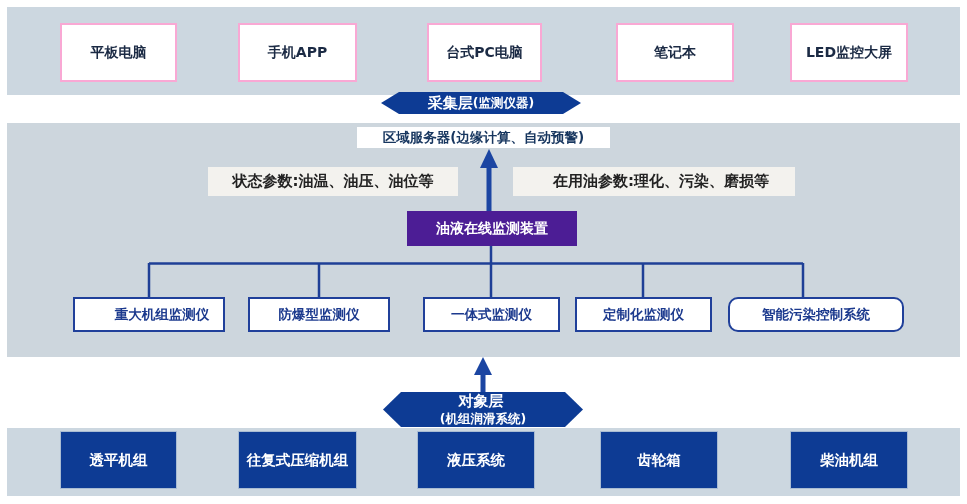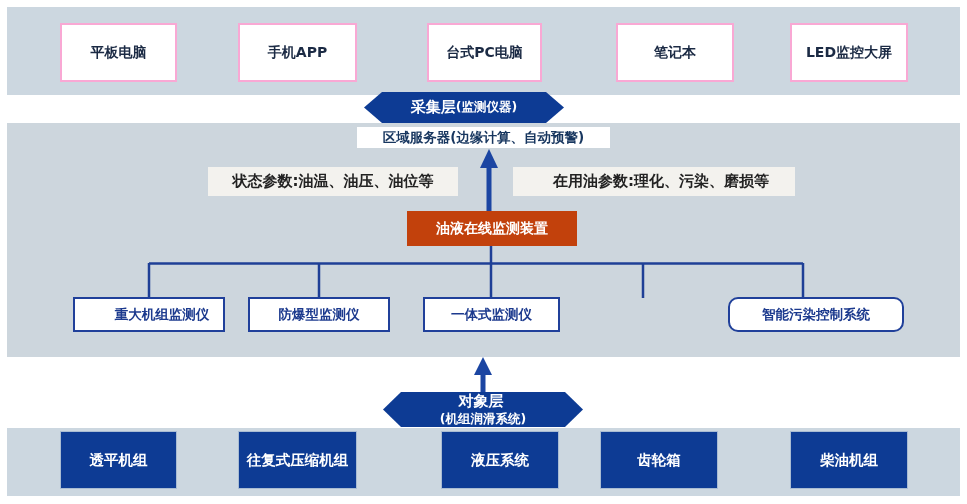--- a/index.html
+++ b/index.html
@@ -25,21 +25,21 @@
   .banner .t1 { font-size:15px; font-weight:700; }
   .banner .t2 { font-size:12.5px; font-weight:700; }
 
   
   .serverbox { background:#ffffff; color:#17365f; font-size:13.5px; font-weight:700; }
 
   
   .plabel { background:#f3f2ee; color:#222222; font-size:15px; font-weight:700; }
 
   
-  .darkbox { background:#c2410c; color:#ffffff; font-size:14px; font-weight:700; }
+  .darkbox { background:#4c1d95; color:#ffffff; font-size:14px; font-weight:700; }
 
   
   .instbox { background:#ffffff; border:2px solid #20409a; color:#1c3a8e;
              font-size:13.5px; font-weight:700; top:297px; height:35px; }
 
   
   .eqbox { background:#0d3b94; border:1px solid #a9bcd3; color:#ffffff;
            font-size:14.5px; font-weight:600; top:431px; height:58px; }
 
   svg.overlay { position:absolute; top:0; left:0; pointer-events:none; }
@@ -85,21 +85,21 @@
   <div class="box devbox" style="left:427px; width:115px;">
       <span>台式PC电脑</span>
     </div>
   <div class="box devbox" style="left:616px; width:118px;">
       <span>笔记本</span>
     </div>
   <div class="box devbox" style="left:790px; width:118px;">
       <span>LED监控大屏</span>
     </div>
 
-  <div class="box banner" style="left:364px; top:92px; width:200px; height:31px;">
+  <div class="box banner" style="left:381px; top:92px; width:200px; height:22px;">
     <span class="t1">采集层</span>
       <span class="t2">(监测仪器)</span>
   </div>
 
   <div class="box serverbox" style="left:357px; top:127px; width:253px; height:21px;">
     <span>区域服务器(边缘计算、自动预警)</span>
   </div>
 
   <div class="box plabel" style="left:208px; top:167px; width:250px; height:29px;">
     <span>状态参数:油温、油压、油位等</span>
@@ -114,36 +114,39 @@
 
   <div class="box instbox" style="left:73px;  width:152px;padding-left:26px;">
       <span>重大机组监测仪</span>
     </div>
   <div class="box instbox" style="left:248px; width:142px;">
       <span>防爆型监测仪</span>
     </div>
   <div class="box instbox" style="left:423px; width:137px;">
       <span>一体式监测仪</span>
     </div>
+  <div class="box instbox" style="left:575px; width:137px;">
+      <span>定制化监测仪</span>
+    </div>
   <div class="box instbox" style="left:728px; width:176px;border-radius:10px;">
       <span>智能污染控制系统</span>
     </div>
 
   <div class="box banner" style="left:383px; top:392px; width:200px; height:35px;flex-direction:column;">
     <span class="t1" style="margin-right:4px;">对象层</span>
       <span class="t2">(机组润滑系统)</span>
   </div>
 
   <div class="box eqbox" style="left:60px;  width:117px;">
       <span>透平机组</span>
     </div>
   <div class="box eqbox" style="left:238px; width:119px;">
       <span>往复式压缩机组</span>
     </div>
-  <div class="box eqbox" style="left:417px; width:118px;margin-left:24px;">
+  <div class="box eqbox" style="left:417px; width:118px;">
       <span>液压系统</span>
     </div>
   <div class="box eqbox" style="left:600px; width:118px;">
       <span>齿轮箱</span>
     </div>
   <div class="box eqbox" style="left:790px; width:118px;">
       <span>柴油机组</span>
     </div>
 
 </div>

